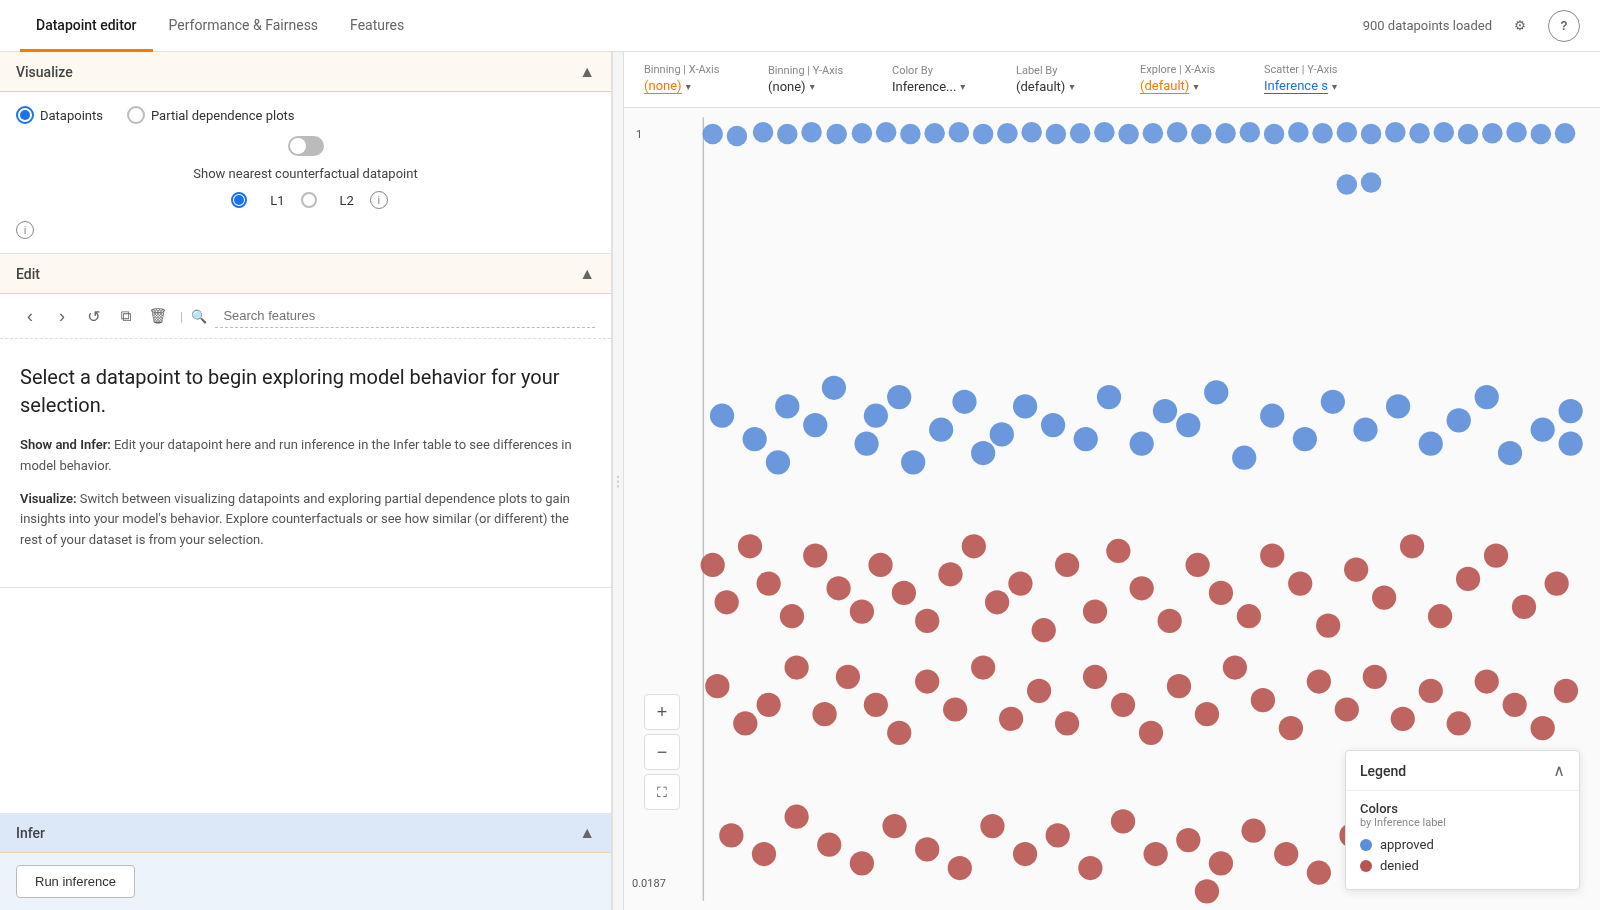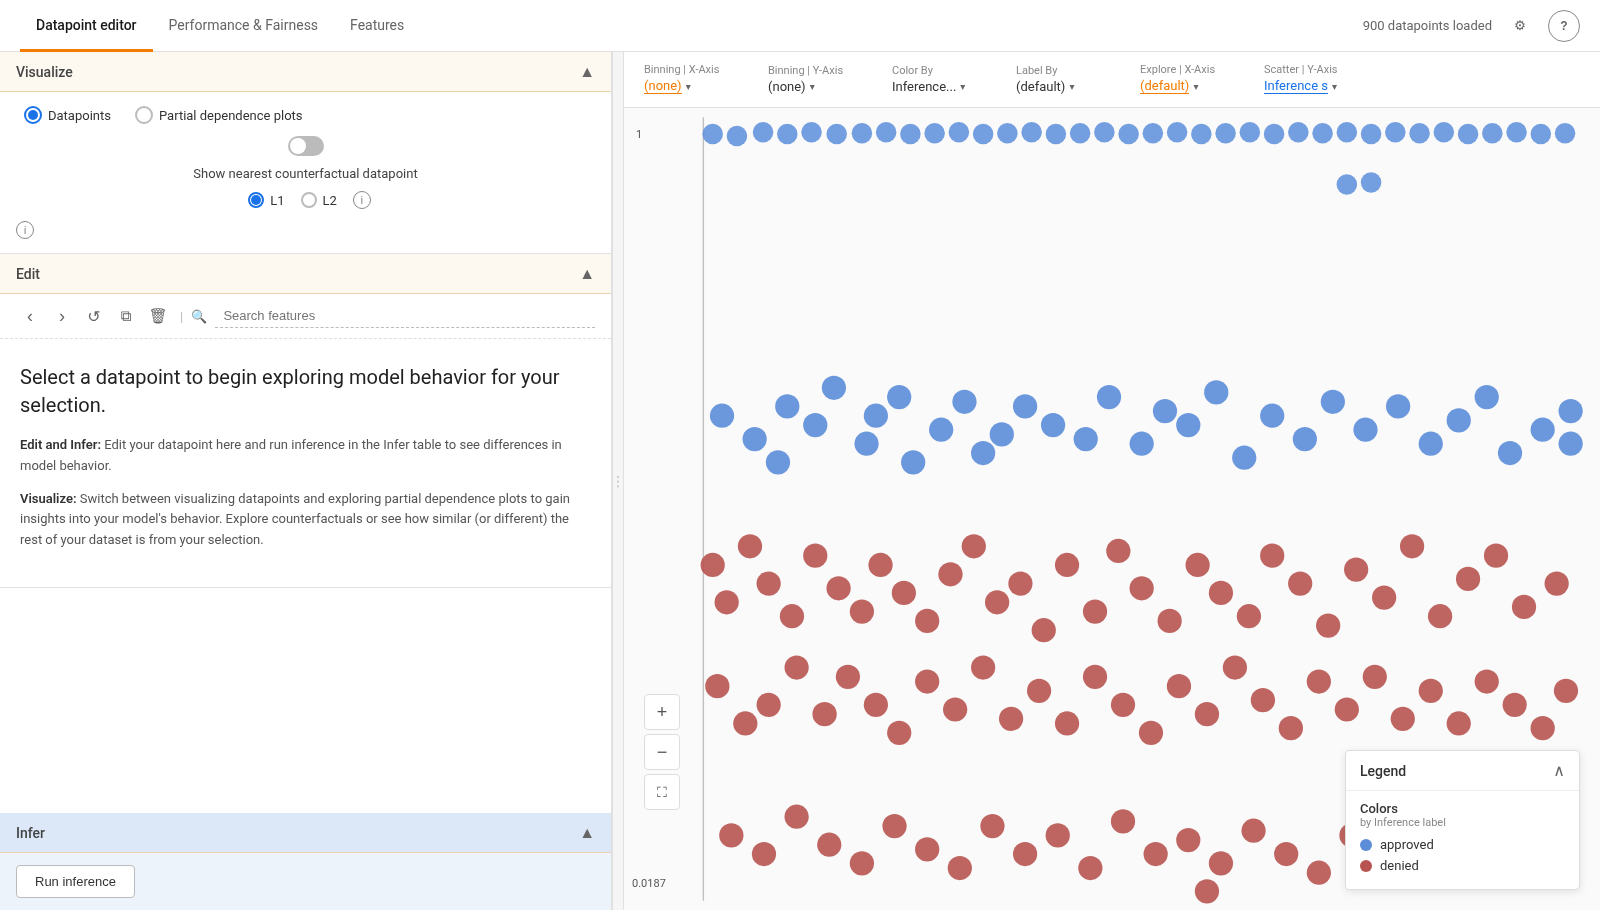--- a/index.html
+++ b/index.html
@@ -35,21 +35,21 @@
       display: flex; align-items: center; justify-content: space-between;
       padding: 10px 16px; background: #fdf8f0; border-bottom: 1px solid #e8d5b0;
       font-size: 14px; font-weight: 500; color: #444; cursor: pointer;
     }
     .section-header .chevron { font-size: 16px; color: #666; }
 
     
     .visualize-section { border-bottom: 1px solid #e0e0e0; }
     .visualize-content { padding: 14px 16px; }
 
-    .radio-row { display: flex; align-items: center; gap: 24px; margin-bottom: 12px; margin-left: 8px; }
+    .radio-row { display: flex; align-items: center; gap: 24px; margin-bottom: 12px; }
     .radio-item { display: flex; align-items: center; gap: 6px; cursor: pointer; font-size: 13px; }
     .radio-circle {
       width: 18px; height: 18px; border-radius: 50%; border: 2px solid #bbb;
       display: flex; align-items: center; justify-content: center;
     }
     .radio-circle.selected { border-color: #1a73e8; }
     .radio-circle.selected::after {
       content: ''; width: 10px; height: 10px; border-radius: 50%; background: #1a73e8;
     }
 
@@ -57,21 +57,21 @@
     .toggle-switch {
       width: 36px; height: 20px; border-radius: 10px; background: #bbb;
       position: relative; cursor: pointer;
     }
     .toggle-switch::after {
       content: ''; position: absolute; width: 16px; height: 16px; border-radius: 50%;
       background: #fff; top: 2px; left: 2px; transition: left 0.2s;
     }
     .toggle-label { font-size: 13px; color: #444; }
     .l1-l2-row { display: flex; align-items: center; gap: 16px; margin-left: 8px; }
-    .l-radio { display: flex; align-items: center; gap: 6px; font-size: 13px; cursor: pointer; }
+    .l-radio { display: flex; align-items: center; gap: 23px; font-size: 13px; cursor: pointer; }
 
     .similarity-btn {
       border: 1px solid #bbb; background: #fff; padding: 6px 14px;
       border-radius: 4px; font-size: 13px; cursor: pointer; color: #333;
       display: flex; align-items: center; gap: 6px;
     }
     .info-icon {
       width: 18px; height: 18px; border-radius: 50%; border: 1.5px solid #888;
       display: flex; align-items: center; justify-content: center; font-size: 11px;
       color: #888; cursor: pointer; flex-shrink: 0;
@@ -259,21 +259,21 @@
           <span data-interactable="false" style="font-size:15px;">🗑</span>
         </button>
         <span style="color:#bbb; margin: 0 4px;">|</span>
         <span data-interactable="false" style="color:#999; margin-right:4px;">🔍</span>
         <input class="search-box" type="text" data-interactable="true" placeholder="Search features" style="">
       </div>
       <div class="edit-main" data-interactable="false">
         <div class="edit-title" data-interactable="false">Select a datapoint to begin exploring model behavior for your selection.</div>
         <div class="edit-body" data-interactable="false">
           <p data-interactable="false">
-            <strong data-interactable="false">Edit and Infer:</strong>
+            <strong data-interactable="false">Show and Infer:</strong>
             <span data-interactable="false">Edit your datapoint here and run inference in the Infer table to see differences in model behavior.</span>
           </p>
           <p data-interactable="false">
             <strong data-interactable="false">Visualize:</strong>
             <span data-interactable="false">Switch between visualizing datapoints and exploring partial dependence plots to gain insights into your model's behavior. Explore counterfactuals or see how similar (or different) the rest of your dataset is from your selection.</span>
           </p>
         </div>
       </div>
     </div>
 

